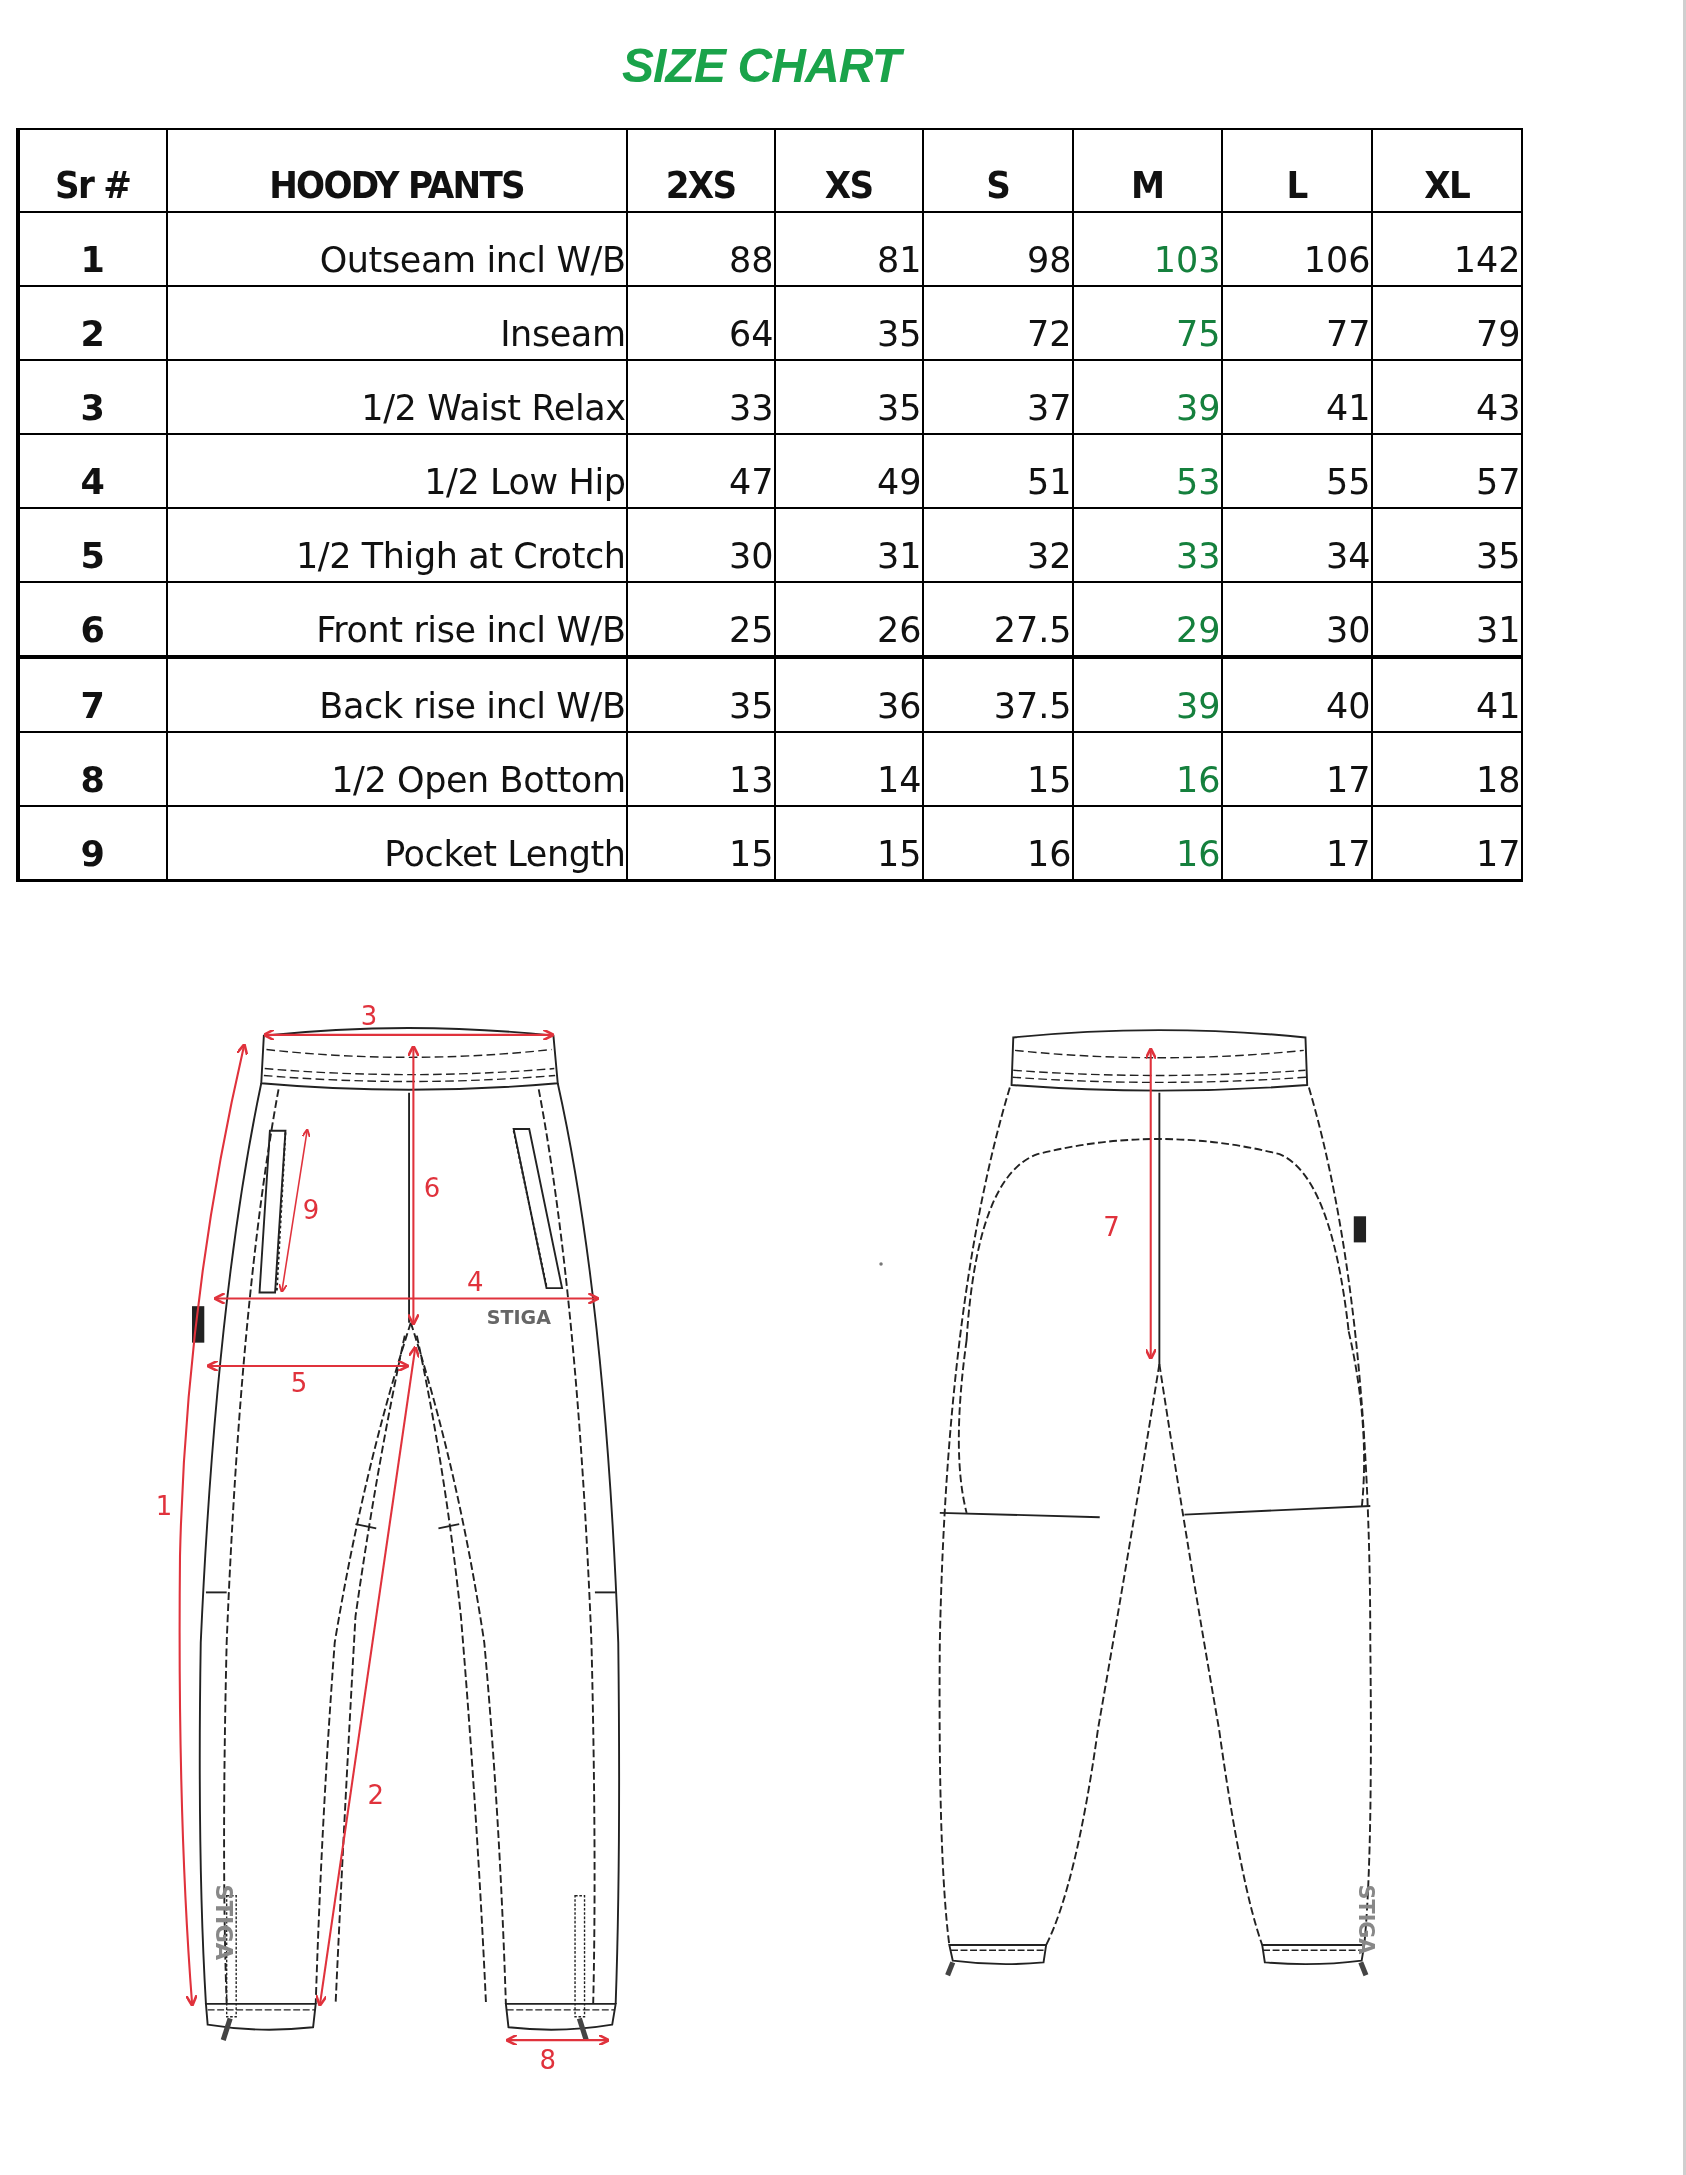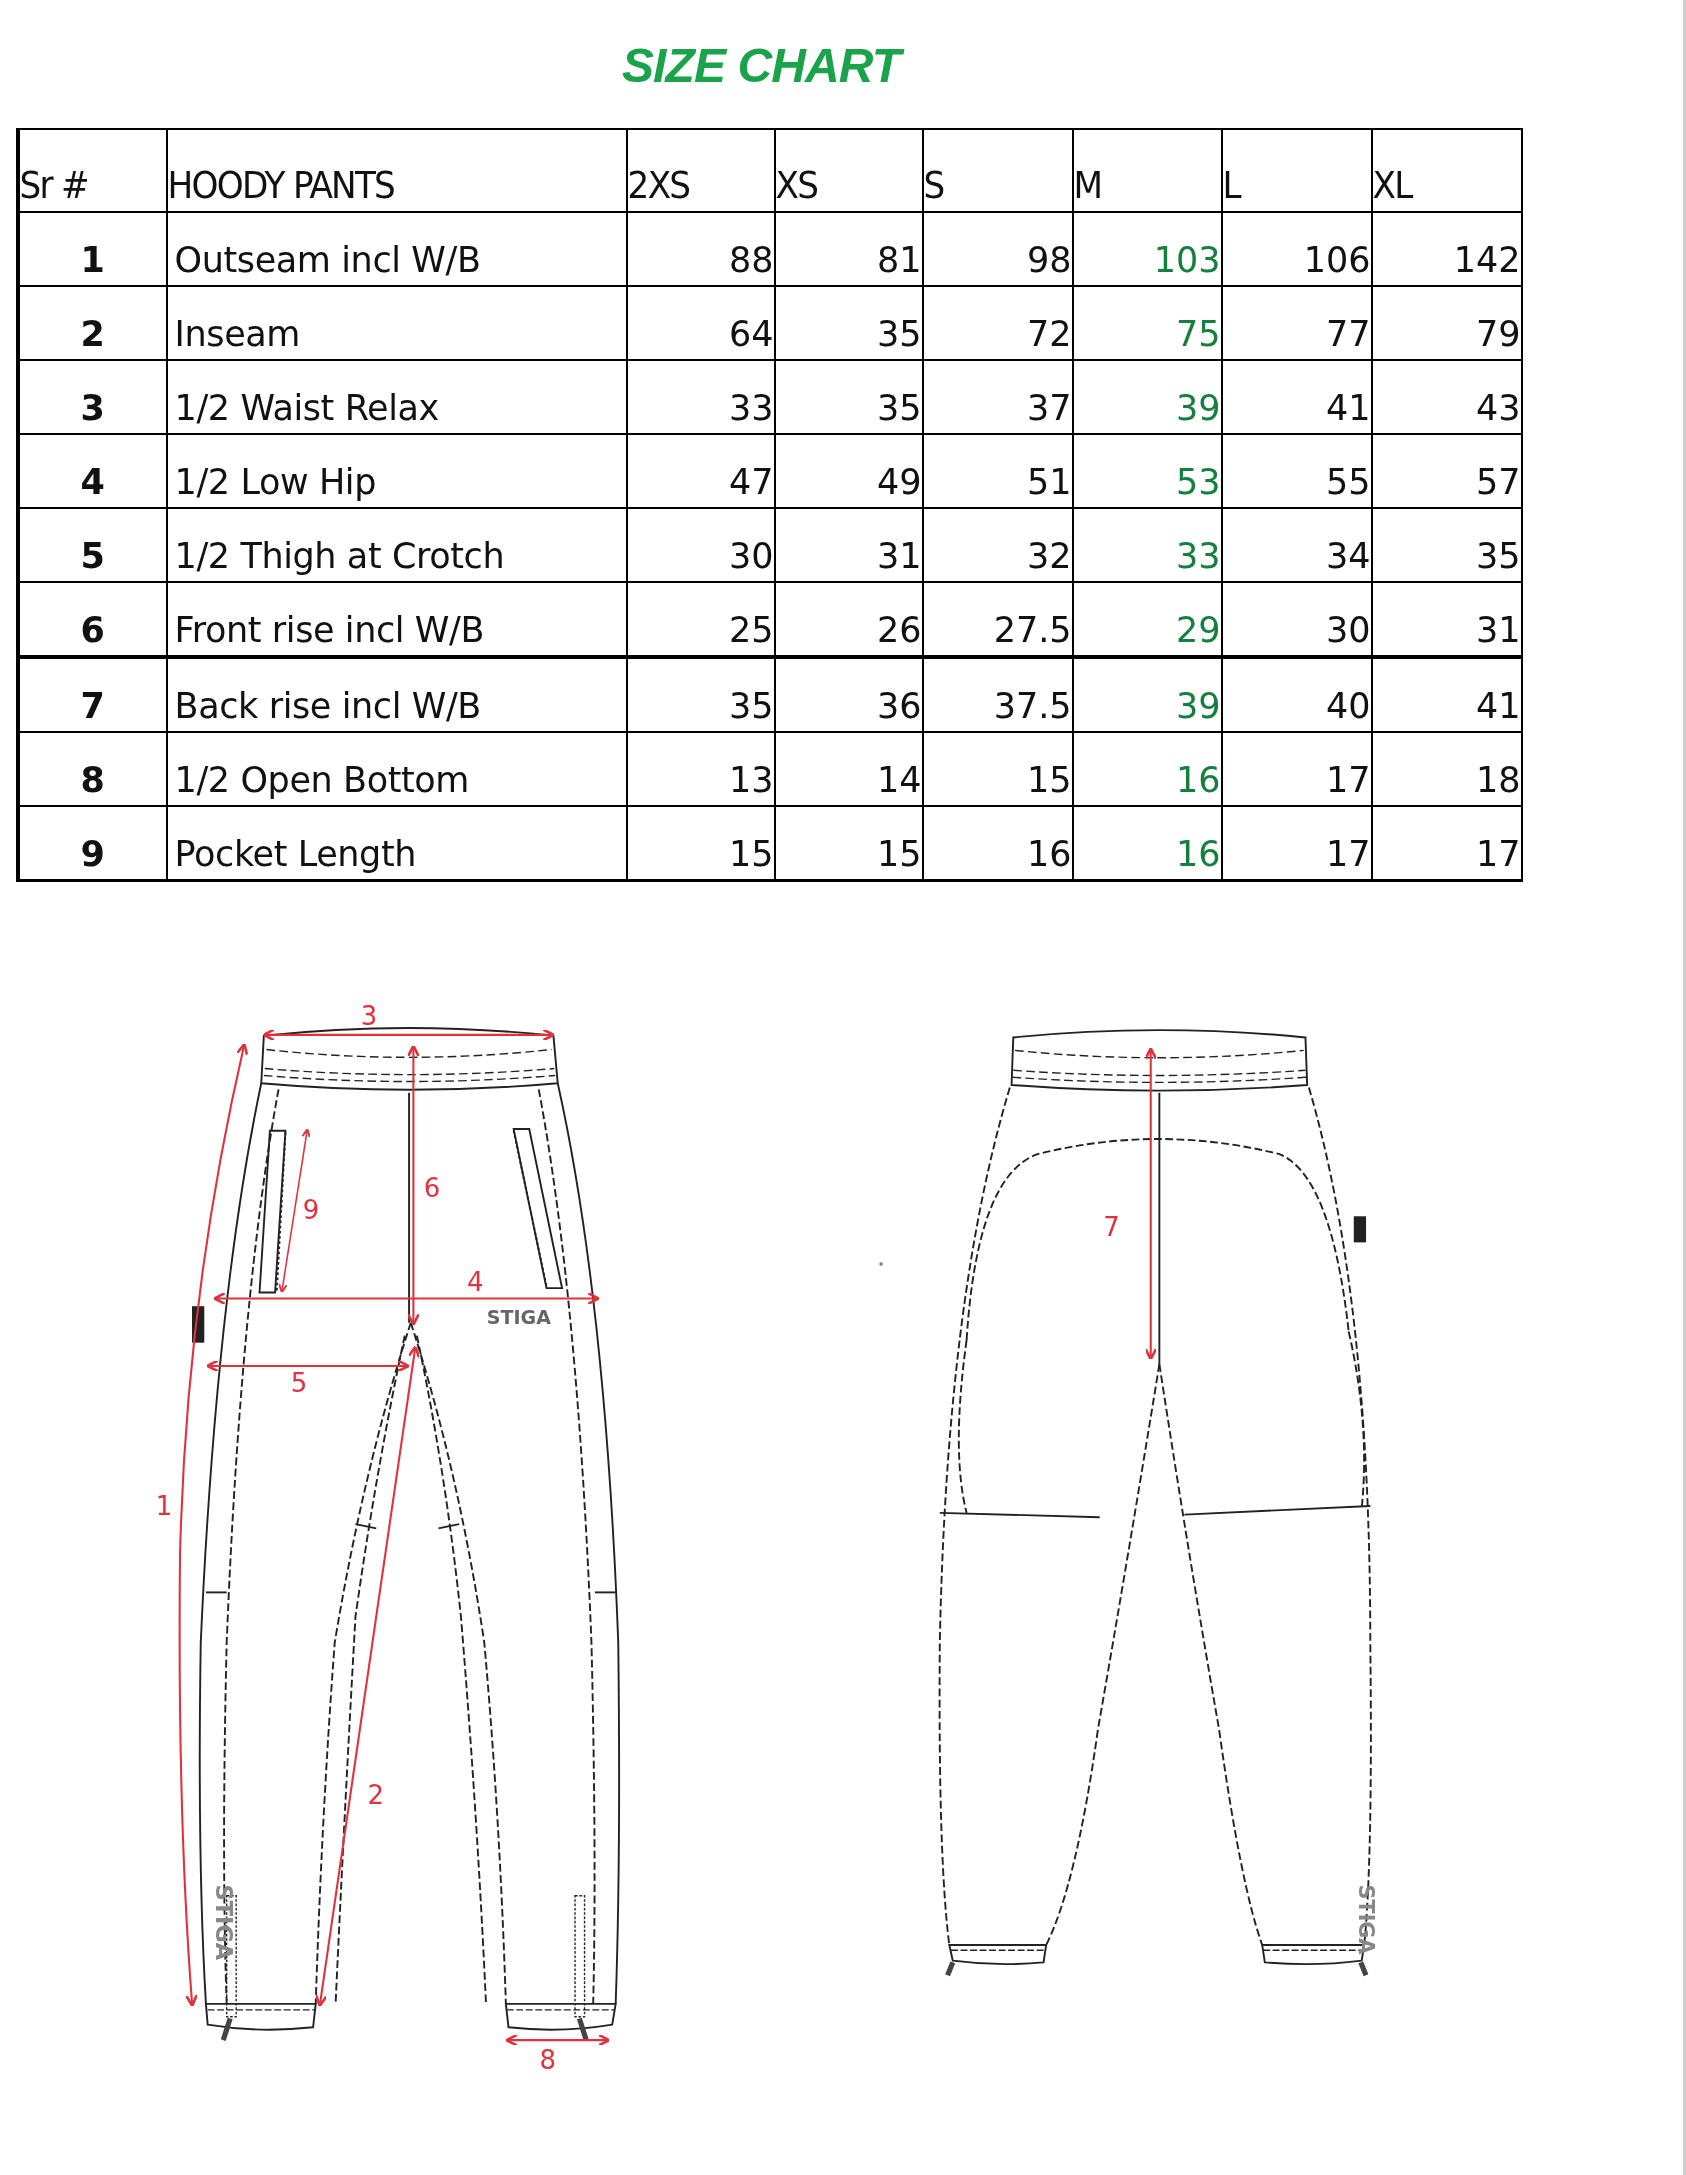--- a/index.html
+++ b/index.html
@@ -7,24 +7,24 @@
          font-family: "Liberation Sans", "DejaVu Sans", sans-serif; }
   .page-edge { position: absolute; right: 0; top: 0; width: 3.5px; height: 2176px; background: #cfcfcf; }
   .title { position: absolute; left: 0; width: 1522px; top: 38px; text-align: center;
            font-family: "Liberation Sans", sans-serif; font-weight: bold; font-size: 48px;
            letter-spacing: -0.9px; color: #1aa34a; font-style: italic; }
   table.size-table { position: absolute; left: 15.6px; top: 128px; width: 1502px;
            border-collapse: collapse; table-layout: fixed;
            font-family: "DejaVu Sans", sans-serif; color: #111; }
   .size-table th, .size-table td { border: 2.6px solid #000; padding: 0; height: 65px;
            font-size: 35px; line-height: 1; vertical-align: bottom; padding-bottom: 7px; }
-  .size-table th { height: 74px; font-weight: normal; text-align: left; font-size: 38px;
+  .size-table th { height: 74px; font-weight: bold; text-align: center; font-size: 38px;
            font-family: "DejaVu Sans Condensed", "DejaVu Sans", sans-serif; letter-spacing: -1.7px; }
   .size-table td.sr { text-align: center; font-weight: bold; }
-  .size-table td.name { text-align: left; padding-left: 7px; letter-spacing: -0.4px; margin-left: 48px; }
+  .size-table td.name { text-align: right; padding-left: 7px; letter-spacing: -0.4px; margin-left: 48px; }
   .size-table td.val { text-align: right; }
   .size-table tr.thick-top td { border-top-width: 4.3px; }
   .size-table td.col-m { color: #15803d; }
   .size-table th:first-child, .size-table td:first-child { border-left-width: 4.3px; }
   .size-table tr:last-child td { border-bottom-width: 3.5px; }
   .diagram { position: absolute; left: 0; top: 951px; width: 1686px; height: 1224px; }
   .diagram svg { position: absolute; left: 0; top: 0; }
   .lbl { font-family: "DejaVu Sans", sans-serif; font-size: 30px; fill: #e0323c; }
 </style>
 </head>

